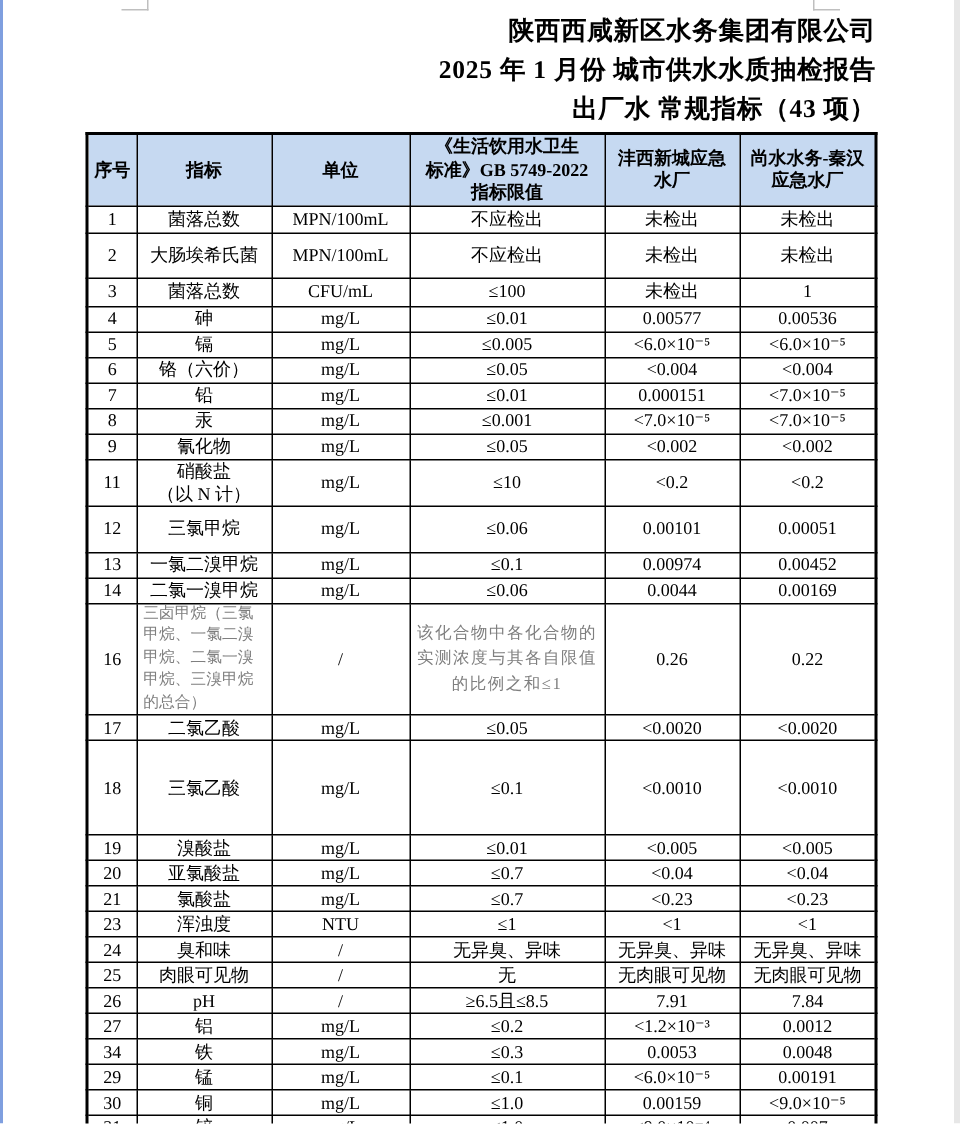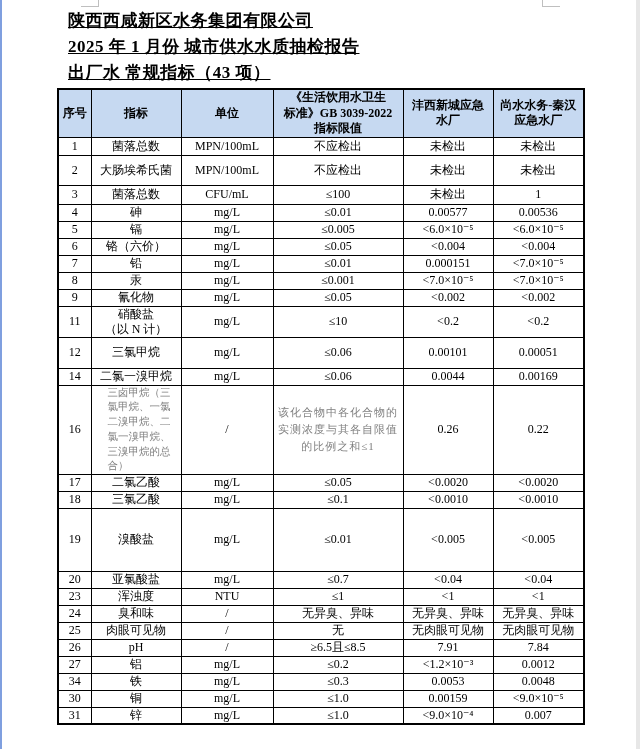--- a/index.html
+++ b/index.html
@@ -17,22 +17,22 @@
   }
   .scrollbar-track {
     position:absolute; right:0; top:0; width:4px; height:749px;
     background: var(--scrollbar-gray, #e7e7e7);
   }
   .crop-mark { position:absolute; top:0; width:18px; height:7px; }
   .crop-mark.tl { left:81px; border-right:1px solid #bfbfbf; border-bottom:1px solid #bfbfbf; }
   .crop-mark.tr { left:542px; border-left:1px solid #bfbfbf; border-bottom:1px solid #bfbfbf; }
 
   .doc-title {
-    position:absolute; left:68px; top:8px; width:526px;
-    text-align:left; font-weight:bold;text-decoration:underline;
+    position:absolute; left:58px; top:8px; width:526px;
+    text-align:right; font-weight:bold;
   }
   .doc-title .line { font-size:17px; line-height:26px; letter-spacing:0.5px; }
 
   table.report-table {
     position:absolute; left:57px; top:88px; width:526px;
     border-collapse:collapse; table-layout:fixed;
     border:2px solid #000;
     font-size:12px;
   }
   .report-table th, .report-table td {
@@ -52,21 +52,21 @@
   .report-table tbody tr { height:17px; }
   .report-table tbody tr:nth-child(1)  { height:18px; }
   .report-table tbody tr:nth-child(2)  { height:30px; }
   .report-table tbody tr:nth-child(3)  { height:19px; }
   .report-table tbody tr:nth-child(11) { height:31px; }
   .report-table tbody tr:nth-child(16) { height:63px; }
   .report-table tbody tr:nth-child(31) { height:19px; }
   .cell-indicator { white-space:pre-line; }
   tr.muted-row .cell-indicator {
     color: var(--muted-text, #7f7f7f);
-    text-align:left; font-size:10.5px; line-height:1.4; padding-left:16px; padding-right:2px;
+    text-align:left; font-size:10.5px; line-height:1.4; padding-left:4px; padding-right:2px;
   }
   tr.muted-row .cell-limit {
     color: var(--muted-text, #7f7f7f);
     font-size:11px; line-height:1.55; letter-spacing:1px;
   }
 </style>
 </head>
 <body>
 
 <div class="window-edge"></div>
@@ -88,21 +88,21 @@
     <col style="width:130px">
       <col style="width:90px">
       <col style="width:91px">
   </colgroup>
   <thead>
     <tr>
       <th>序号</th>
       <th>指标</th>
       <th>单位</th>
       <th>《生活饮用水卫生
-标准》GB 3039-2022
+标准》GB 5749-2022
 指标限值</th>
       <th>沣西新城应急
 水厂</th>
       <th>尚水水务-秦汉
 应急水厂</th>
     </tr>
   </thead>
   <tbody>
       <tr>
     <td class="cell-no">1</td>
@@ -187,20 +187,28 @@
   </tr>
       <tr>
     <td class="cell-no">12</td>
     <td class="cell-indicator">三氯甲烷</td>
     <td class="cell-unit">mg/L</td>
     <td class="cell-limit">≤0.06</td>
     <td class="cell-v1">0.00101</td>
     <td class="cell-v2">0.00051</td>
   </tr>
       <tr>
+    <td class="cell-no">13</td>
+    <td class="cell-indicator">一氯二溴甲烷</td>
+    <td class="cell-unit">mg/L</td>
+    <td class="cell-limit">≤0.1</td>
+    <td class="cell-v1">0.00974</td>
+    <td class="cell-v2">0.00452</td>
+  </tr>
+      <tr>
     <td class="cell-no">14</td>
     <td class="cell-indicator">二氯一溴甲烷</td>
     <td class="cell-unit">mg/L</td>
     <td class="cell-limit">≤0.06</td>
     <td class="cell-v1">0.0044</td>
     <td class="cell-v2">0.00169</td>
   </tr>
       <tr class="muted-row">
     <td class="cell-no">16</td>
     <td class="cell-indicator">三卤甲烷（三氯甲烷、一氯二溴甲烷、二氯一溴甲烷、三溴甲烷的总合）</td>
@@ -235,20 +243,28 @@
   </tr>
       <tr>
     <td class="cell-no">20</td>
     <td class="cell-indicator">亚氯酸盐</td>
     <td class="cell-unit">mg/L</td>
     <td class="cell-limit">≤0.7</td>
     <td class="cell-v1">&lt;0.04</td>
     <td class="cell-v2">&lt;0.04</td>
   </tr>
       <tr>
+    <td class="cell-no">21</td>
+    <td class="cell-indicator">氯酸盐</td>
+    <td class="cell-unit">mg/L</td>
+    <td class="cell-limit">≤0.7</td>
+    <td class="cell-v1">&lt;0.23</td>
+    <td class="cell-v2">&lt;0.23</td>
+  </tr>
+      <tr>
     <td class="cell-no">23</td>
     <td class="cell-indicator">浑浊度</td>
     <td class="cell-unit">NTU</td>
     <td class="cell-limit">≤1</td>
     <td class="cell-v1">&lt;1</td>
     <td class="cell-v2">&lt;1</td>
   </tr>
       <tr>
     <td class="cell-no">24</td>
     <td class="cell-indicator">臭和味</td>
@@ -283,20 +299,28 @@
   </tr>
       <tr>
     <td class="cell-no">34</td>
     <td class="cell-indicator">铁</td>
     <td class="cell-unit">mg/L</td>
     <td class="cell-limit">≤0.3</td>
     <td class="cell-v1">0.0053</td>
     <td class="cell-v2">0.0048</td>
   </tr>
       <tr>
+    <td class="cell-no">29</td>
+    <td class="cell-indicator">锰</td>
+    <td class="cell-unit">mg/L</td>
+    <td class="cell-limit">≤0.1</td>
+    <td class="cell-v1">&lt;6.0×10⁻⁵</td>
+    <td class="cell-v2">0.00191</td>
+  </tr>
+      <tr>
     <td class="cell-no">30</td>
     <td class="cell-indicator">铜</td>
     <td class="cell-unit">mg/L</td>
     <td class="cell-limit">≤1.0</td>
     <td class="cell-v1">0.00159</td>
     <td class="cell-v2">&lt;9.0×10⁻⁵</td>
   </tr>
       <tr>
     <td class="cell-no">31</td>
     <td class="cell-indicator">锌</td>

